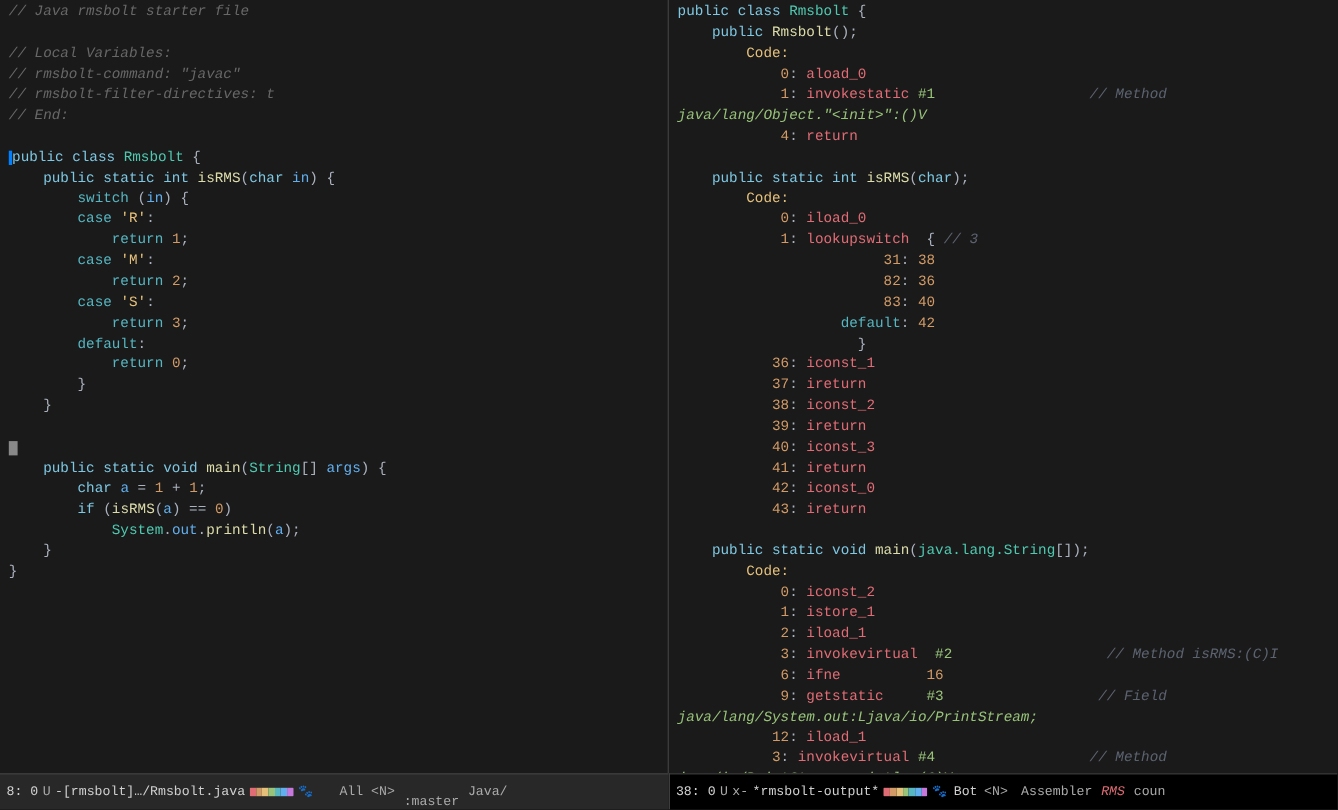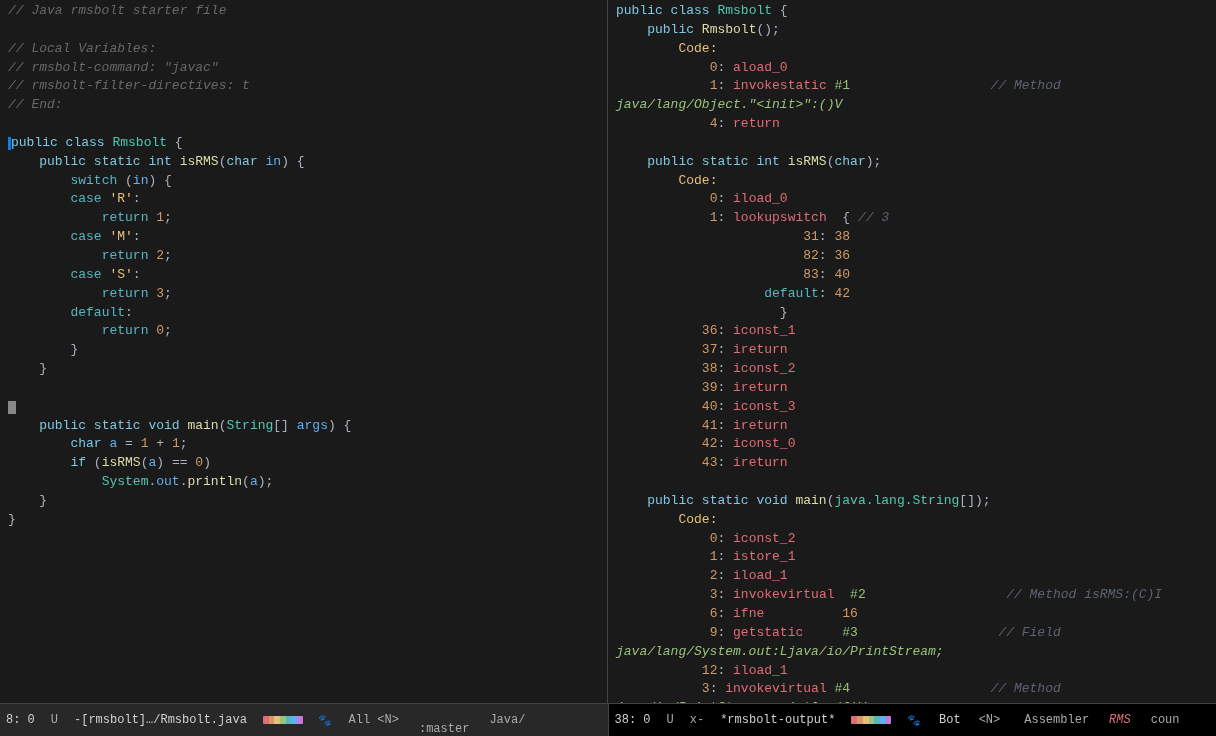--- a/index.html
+++ b/index.html
@@ -60,21 +60,21 @@
     .asm-ref { color: #98c379; }
     .italic-green { color: #98c379; font-style: italic; }
     .yellow { color: #e5c07b; }
     
     .statusbar {
       height: 24px;
       display: flex;
       align-items: center;
       font-size: 12px;
       padding: 16px 6px;
-      gap: 16px;
+      gap: 4px;
       flex-shrink: 0;
     }
     .statusbar-left {
       background: #282828;
       border-top: 1px solid #444;
       flex: 1;
       max-width: 608px;
     }
     .statusbar-right {
       background: #000000;
@@ -201,21 +201,21 @@
       <span class="rainbow-bar">
         <span class="rb-seg" style="background:#e06c75;"></span>
         <span class="rb-seg" style="background:#d19a66;"></span>
         <span class="rb-seg" style="background:#e5c07b;"></span>
         <span class="rb-seg" style="background:#98c379;"></span>
         <span class="rb-seg" style="background:#56b6c2;"></span>
         <span class="rb-seg" style="background:#61afef;"></span>
         <span class="rb-seg" style="background:#c678dd;"></span>
       </span>
       <span style="font-size:11px;">🐾</span>
-      <span style="color:#aaaaaa;margin-left:0;">All &lt;N&gt;</span>
+      <span style="color:#aaaaaa;margin-left:20px;">All &lt;N&gt;</span>
       <span style="color:#aaaaaa;margin-left:4px;margin-top:18px;">:master</span>
       <span style="color:#aaaaaa;margin-left:4px;">Java/</span>
     </div>
     <div class="statusbar statusbar-right">
       <span style="color:#d0d0d0;">38: 0</span>
       <span style="color:#aaaaaa;">U</span>
       <span style="color:#aaaaaa;">x-</span>
         <span style="color:#d0d0d0;">*rmsbolt-output*</span>
 
       <span class="rainbow-bar">

